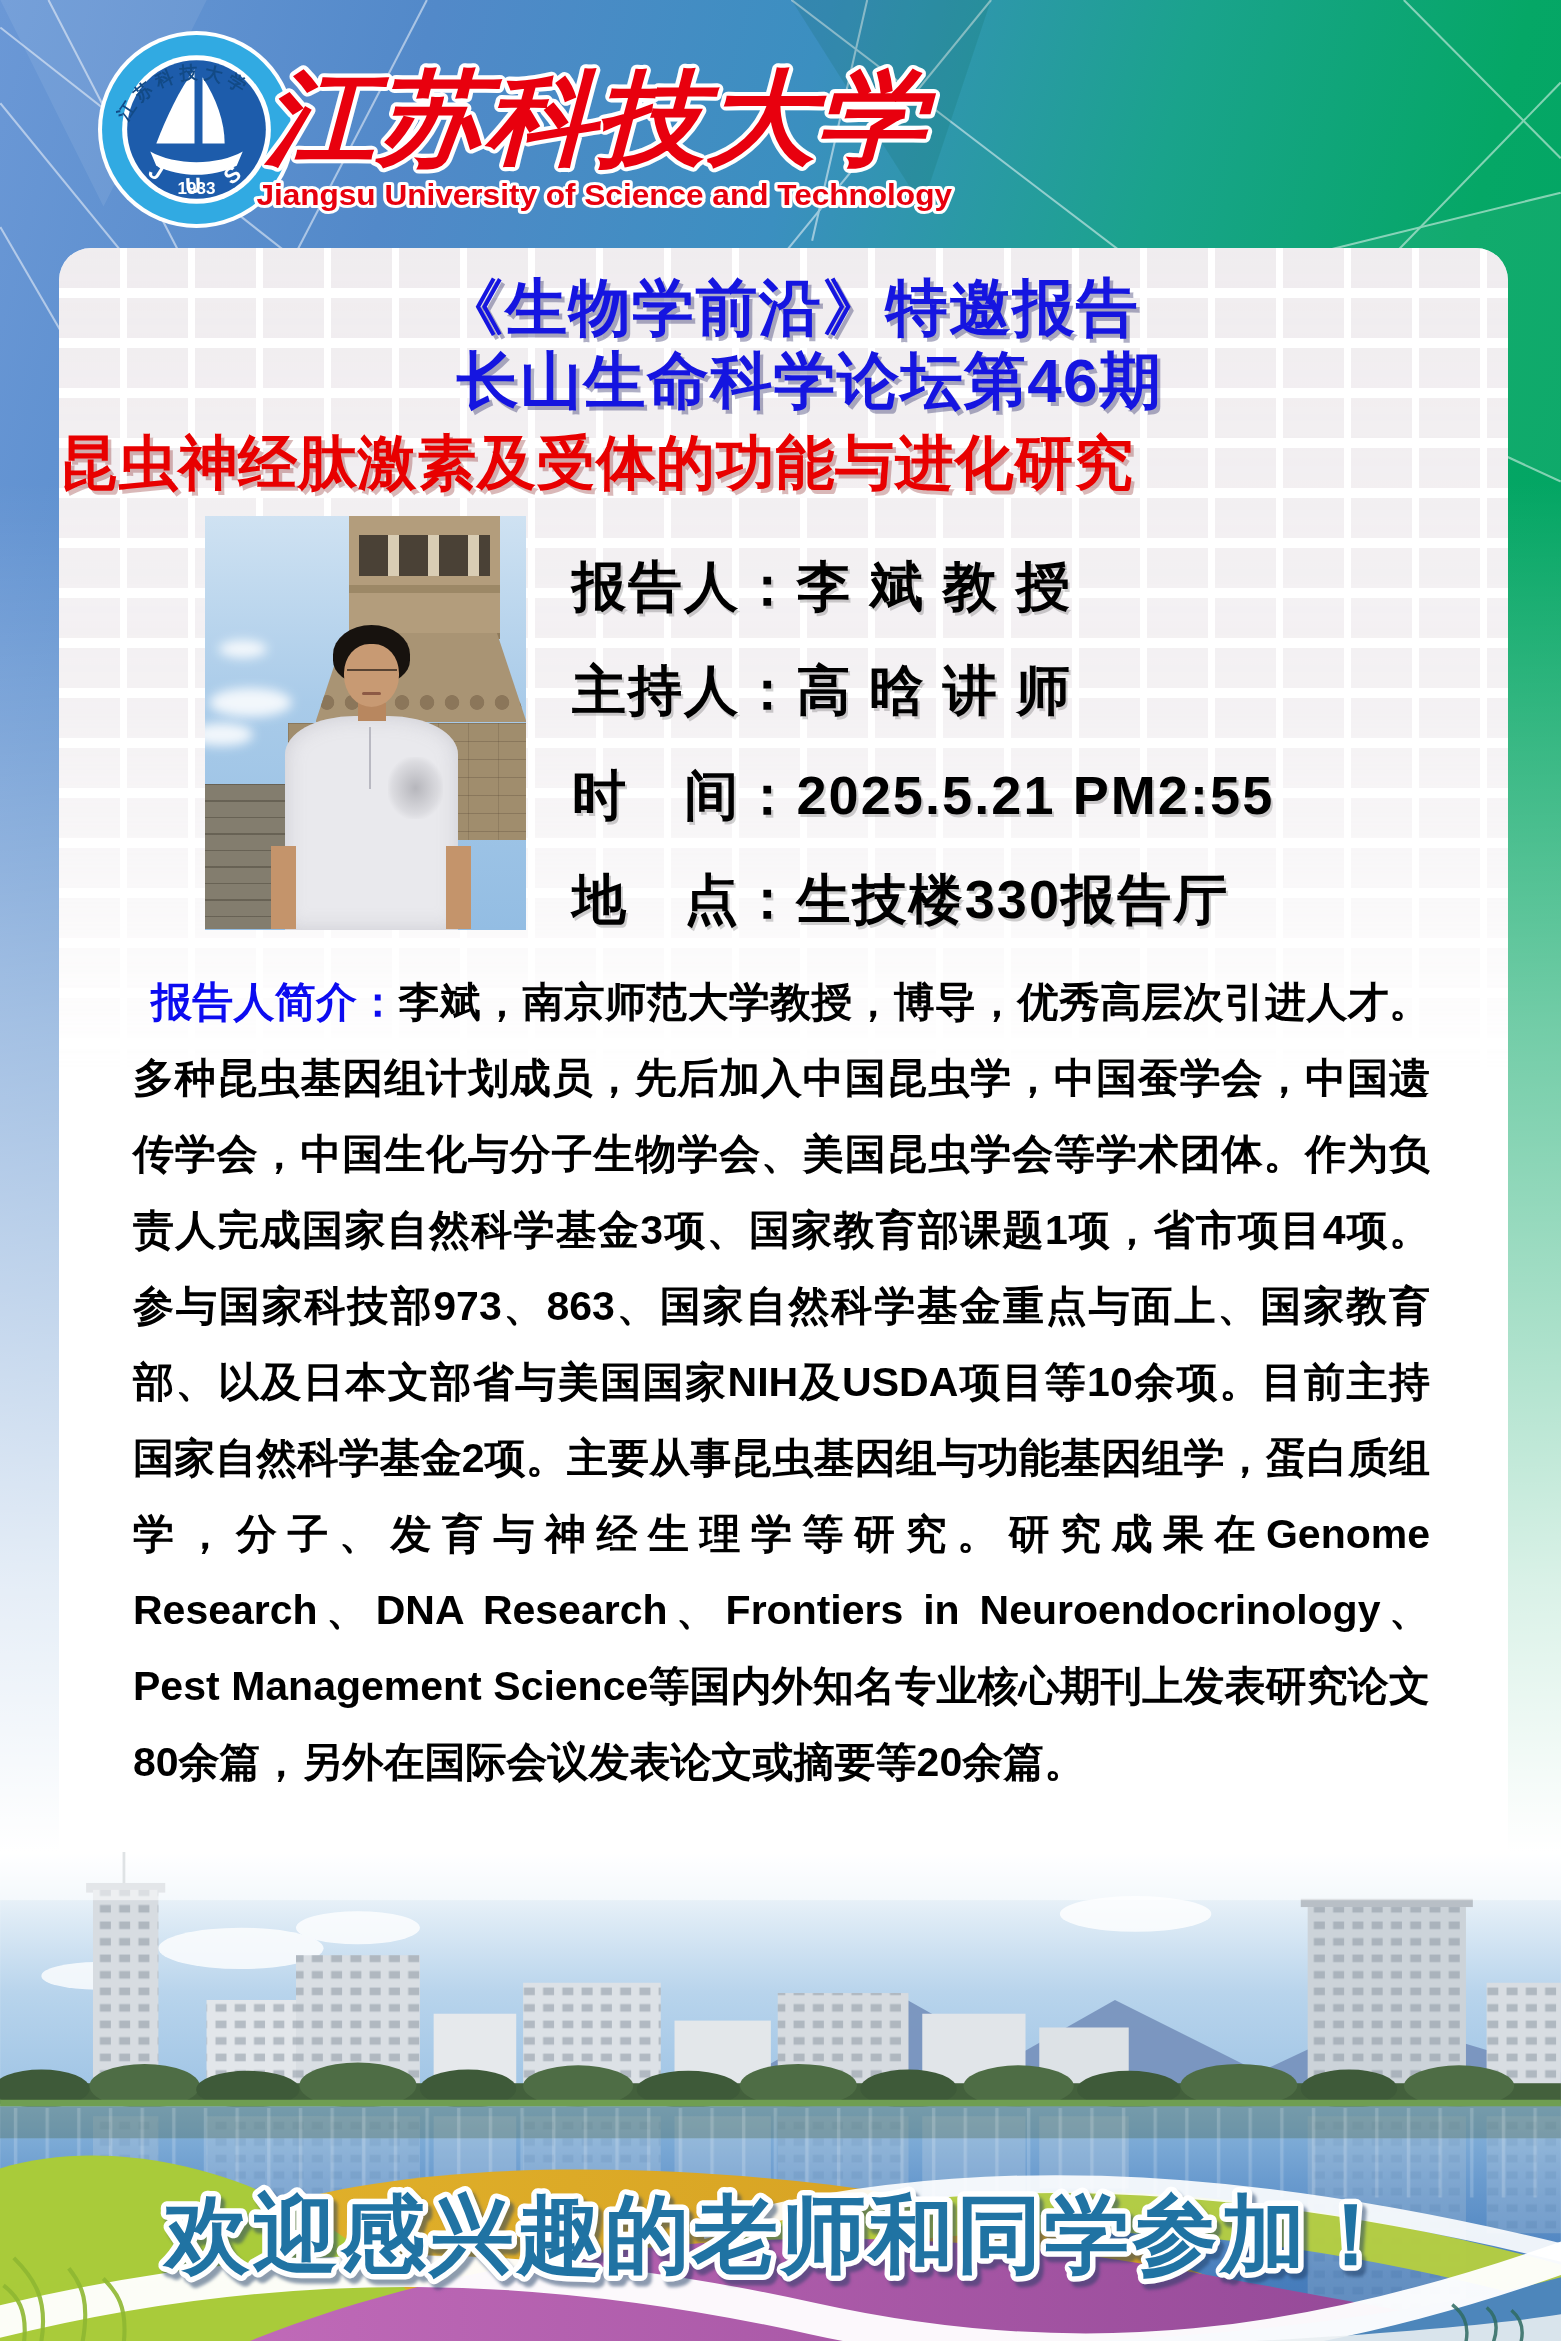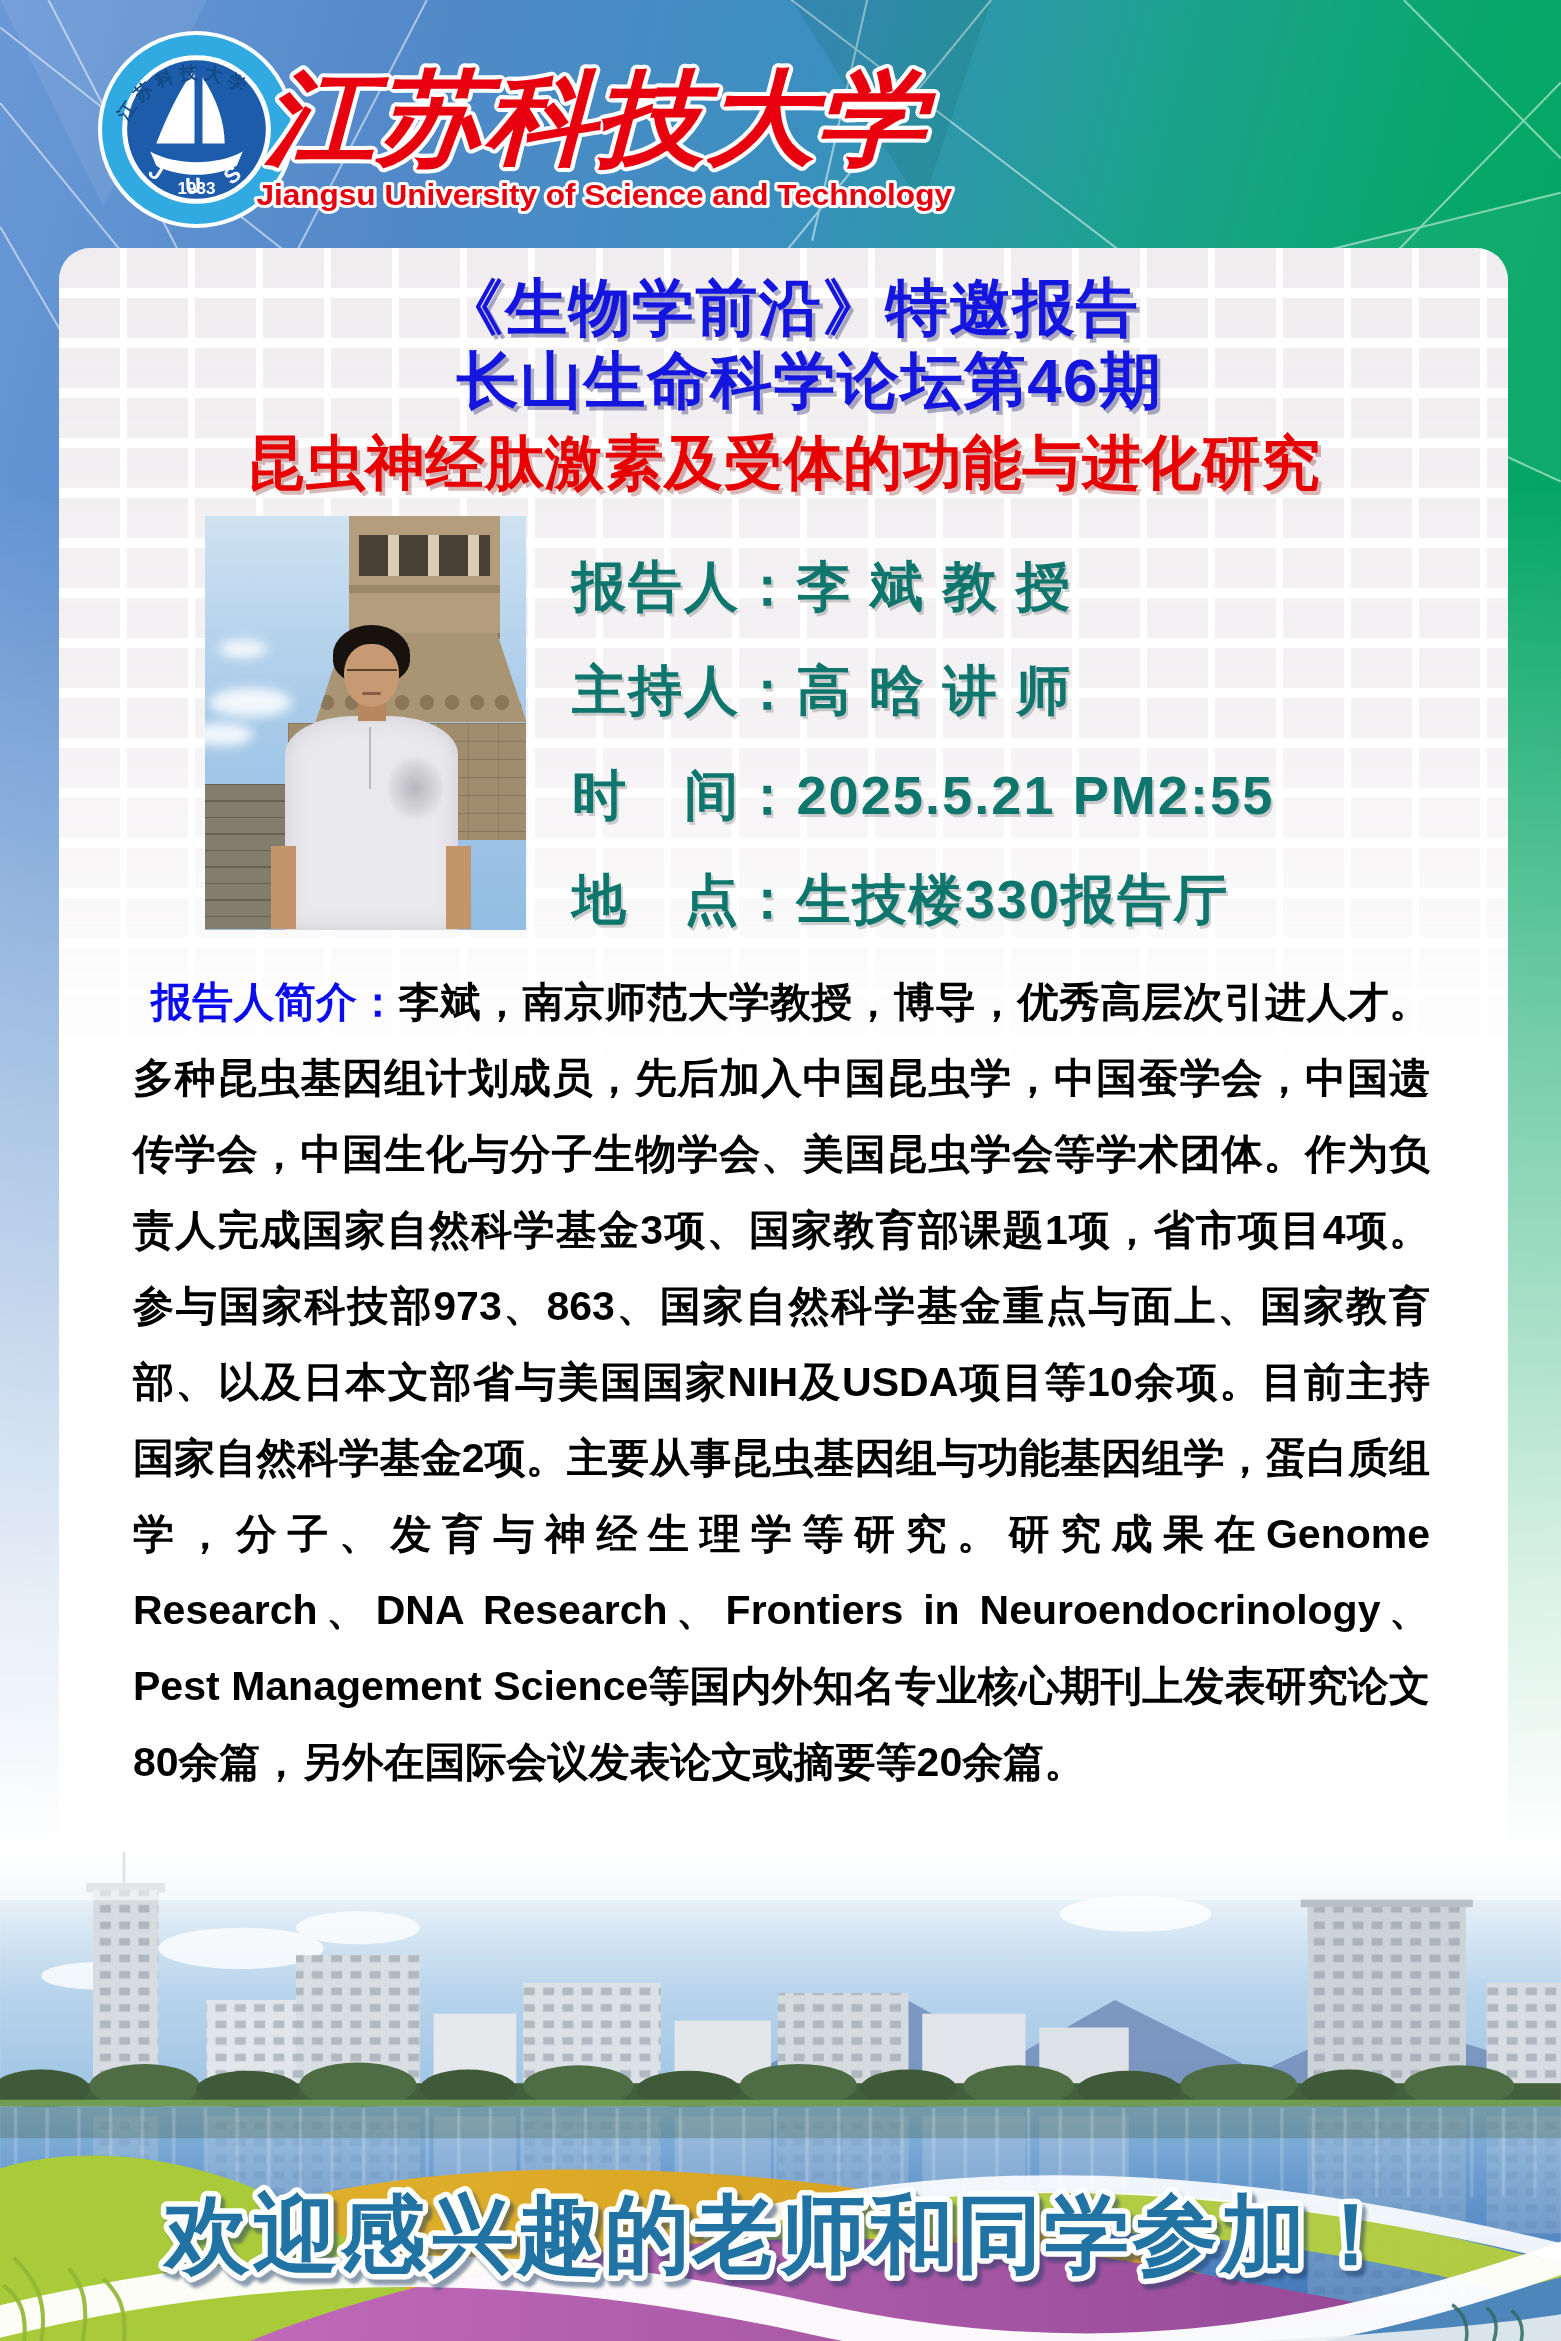--- a/index.html
+++ b/index.html
@@ -31,21 +31,21 @@
     mask-image:linear-gradient(180deg, rgba(0,0,0,.95) 0%, rgba(0,0,0,.7) 45%, transparent 80%);
   }
   .title-blue{
     position:absolute; left:0; width:100%; text-align:center;
     font-size:62px; font-weight:bold; color:#1515e0; letter-spacing:1.4px;
     text-shadow:3.4px 4.1px 0 rgba(25,25,90,.35);
     margin-left:7px;
   }
   .title1{top:18px;} .title2{top:91px;padding-left:19px;}
   .title-red{
-    position:absolute; left:0; top:176px; width:100%; text-align:center;
+    position:absolute; left:0; top:176px; width:100%; 
     font-size:59px; font-weight:bold; color:#e80000; letter-spacing:0.7px;
     text-shadow:3.4px 4.1px 0 rgba(120,0,0,.28);
   }
 
   
   .photo{position:absolute; left:146px; top:268px; width:321px; height:414px; overflow:hidden;
     background:linear-gradient(180deg,#cfe2f2 0%,#a9cbe9 45%,#93bde3 100%);}
   .photo .cloud{position:absolute; background:#fff; border-radius:50%; filter:blur(5.5px); opacity:.85;}
   .c1{left:4.1px; top:172px; width:83px; height:29px;}
   .c2{left:-13.8px; top:207px; width:62px; height:23.4px;}
@@ -80,21 +80,21 @@
     box-shadow:inset 0 0 20.7px rgba(150,150,160,.35);}
   .shirt::before{content:""; position:absolute; left:84px; top:11px; width:2.1px; height:62px; background:#b9b9c2;}
   .shirt::after{content:""; position:absolute; left:103px; top:41px; width:55px; height:62px;
     background:radial-gradient(ellipse at center, rgba(120,120,128,.45) 0%, rgba(120,120,128,.12) 60%, transparent 75%);}
   .arm{position:absolute; top:330px; width:25px; height:83px; background:#c4946b;}
   .arm.l{left:66px;} .arm.r{left:241px;}
 
   
   .details{position:absolute; left:513px; top:303px; width:895px; height:386px;
     display:flex; flex-direction:column; justify-content:space-between;}
-  .detail-line{font-size:54px; font-weight:bold; color:#0f766e; letter-spacing:2.1px; white-space:nowrap;
+  .detail-line{font-size:54px; font-weight:bold; color:#000000; letter-spacing:2.1px; white-space:nowrap;
     text-shadow:2.1px 2.8px 0 rgba(0,0,0,.18);}
 
   
   .bio{position:absolute; left:74px; top:716px; width:1297px;
     font-size:41px; font-weight:bold; line-height:76px; color:#000;
     text-align:justify;}
   .bio .label{color:#0b0bf0;margin-left:18px;}
 
   
   .campus{position:absolute; left:0; top:1852px; z-index:3;}

